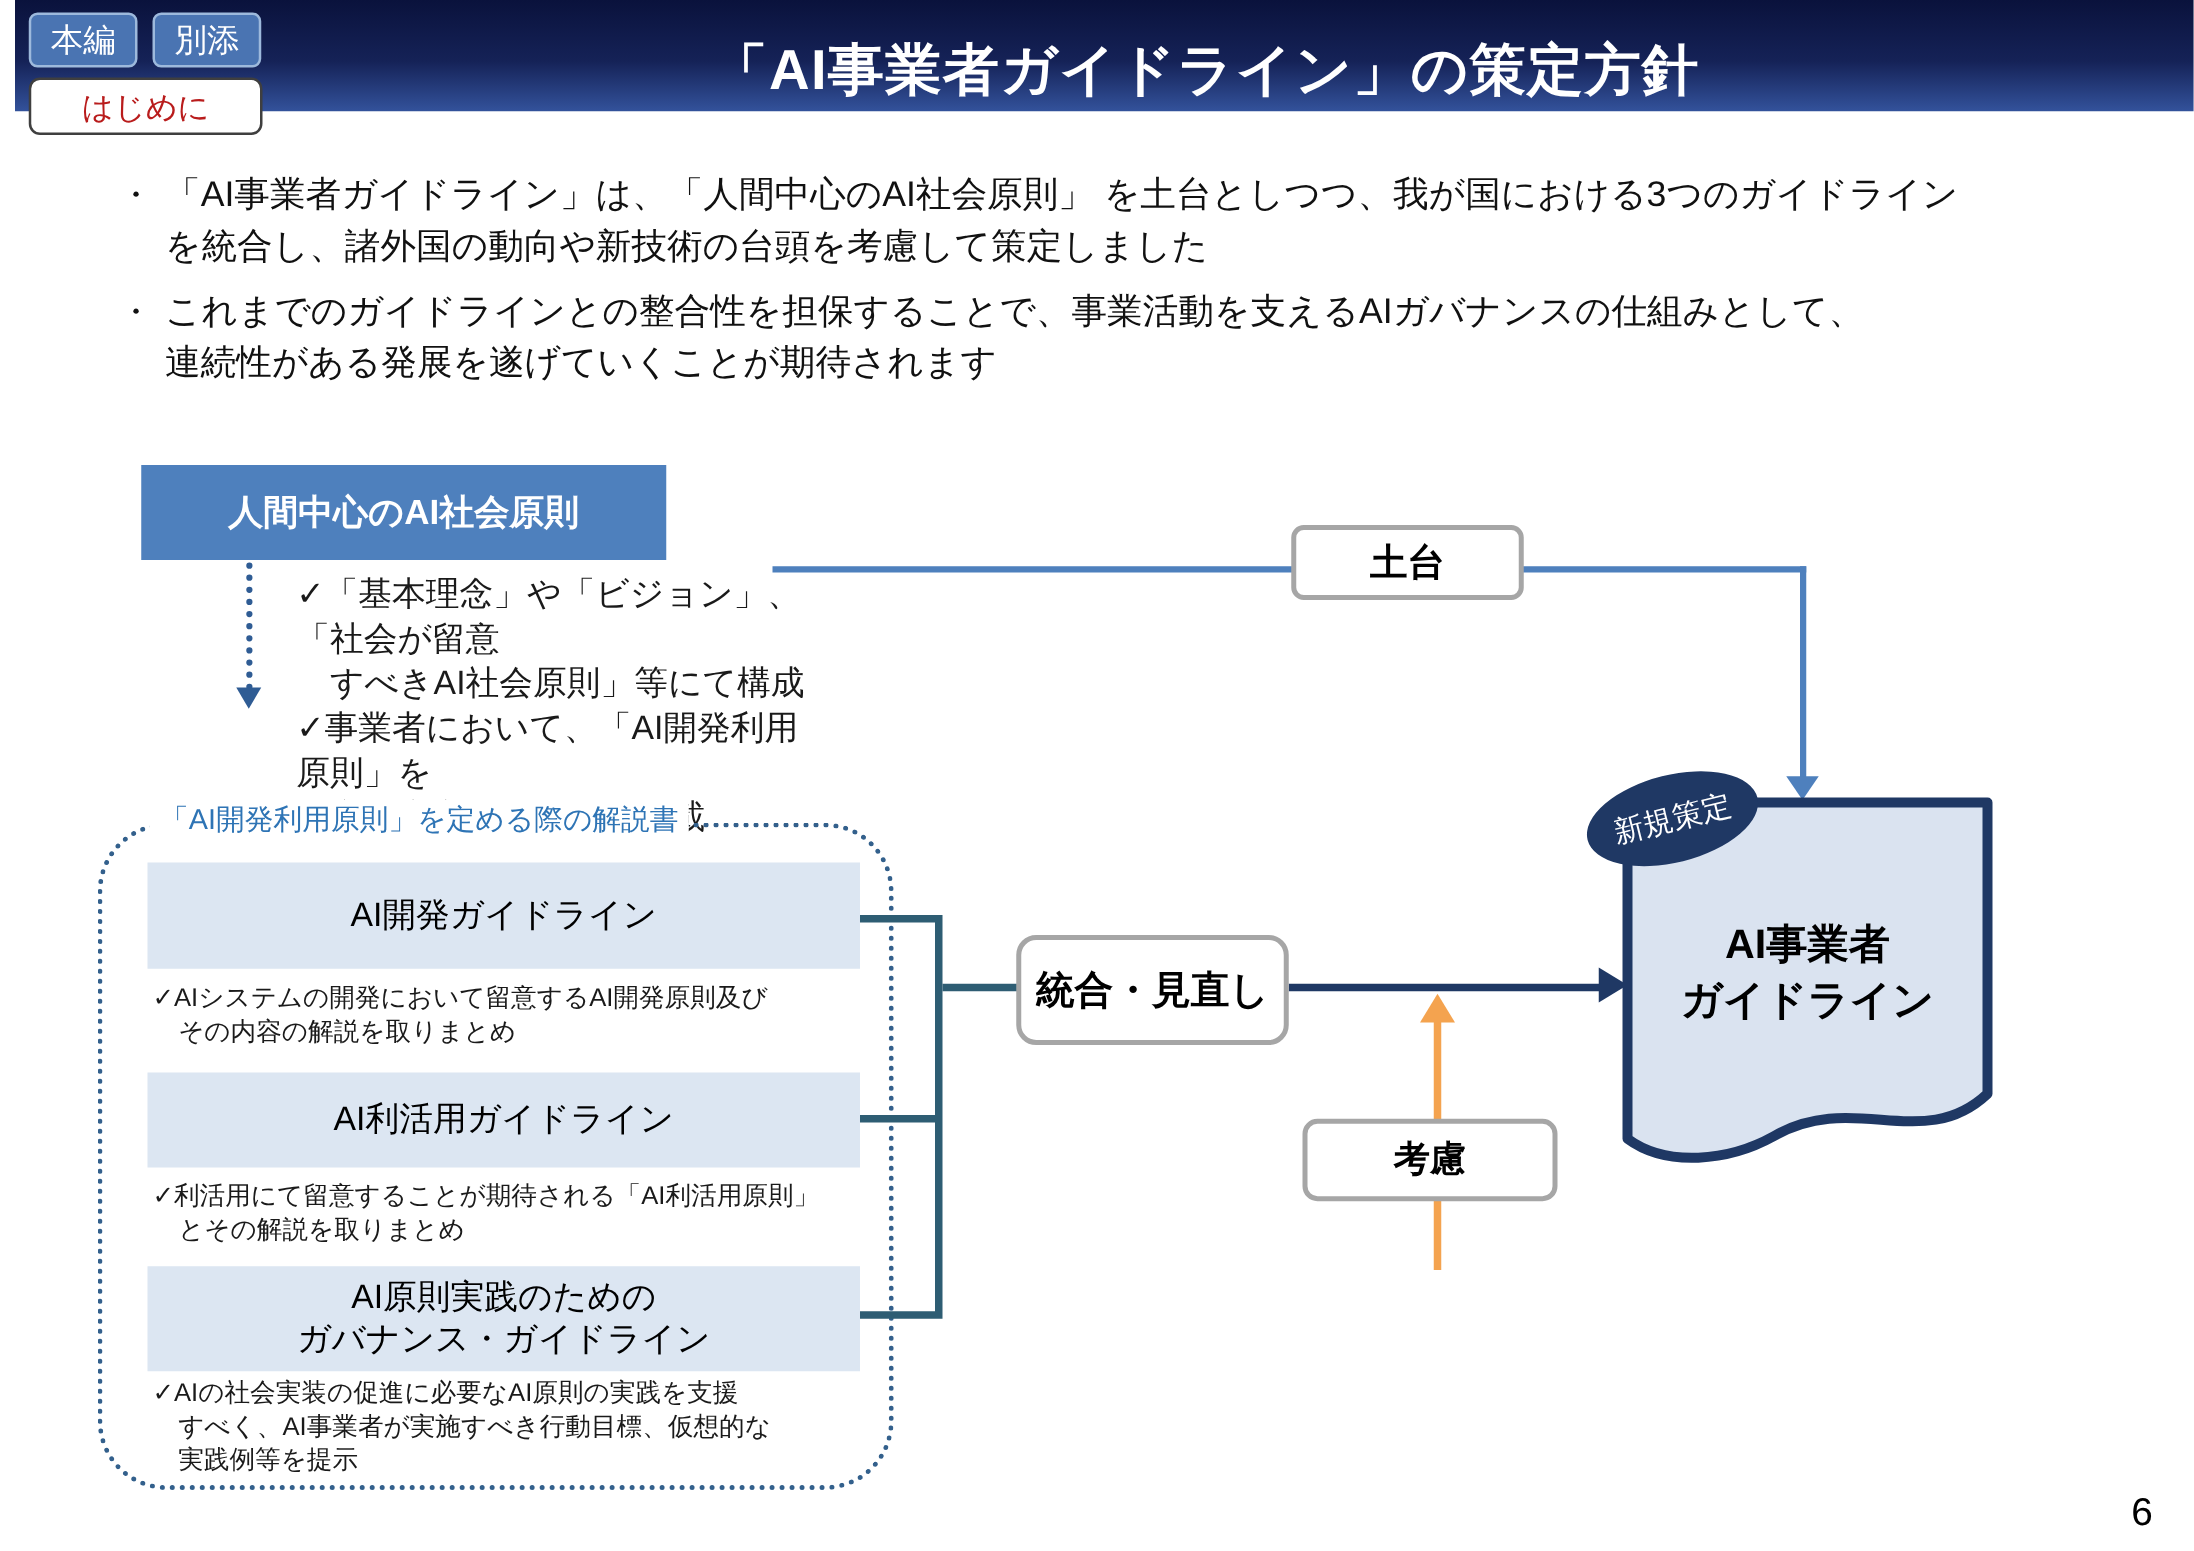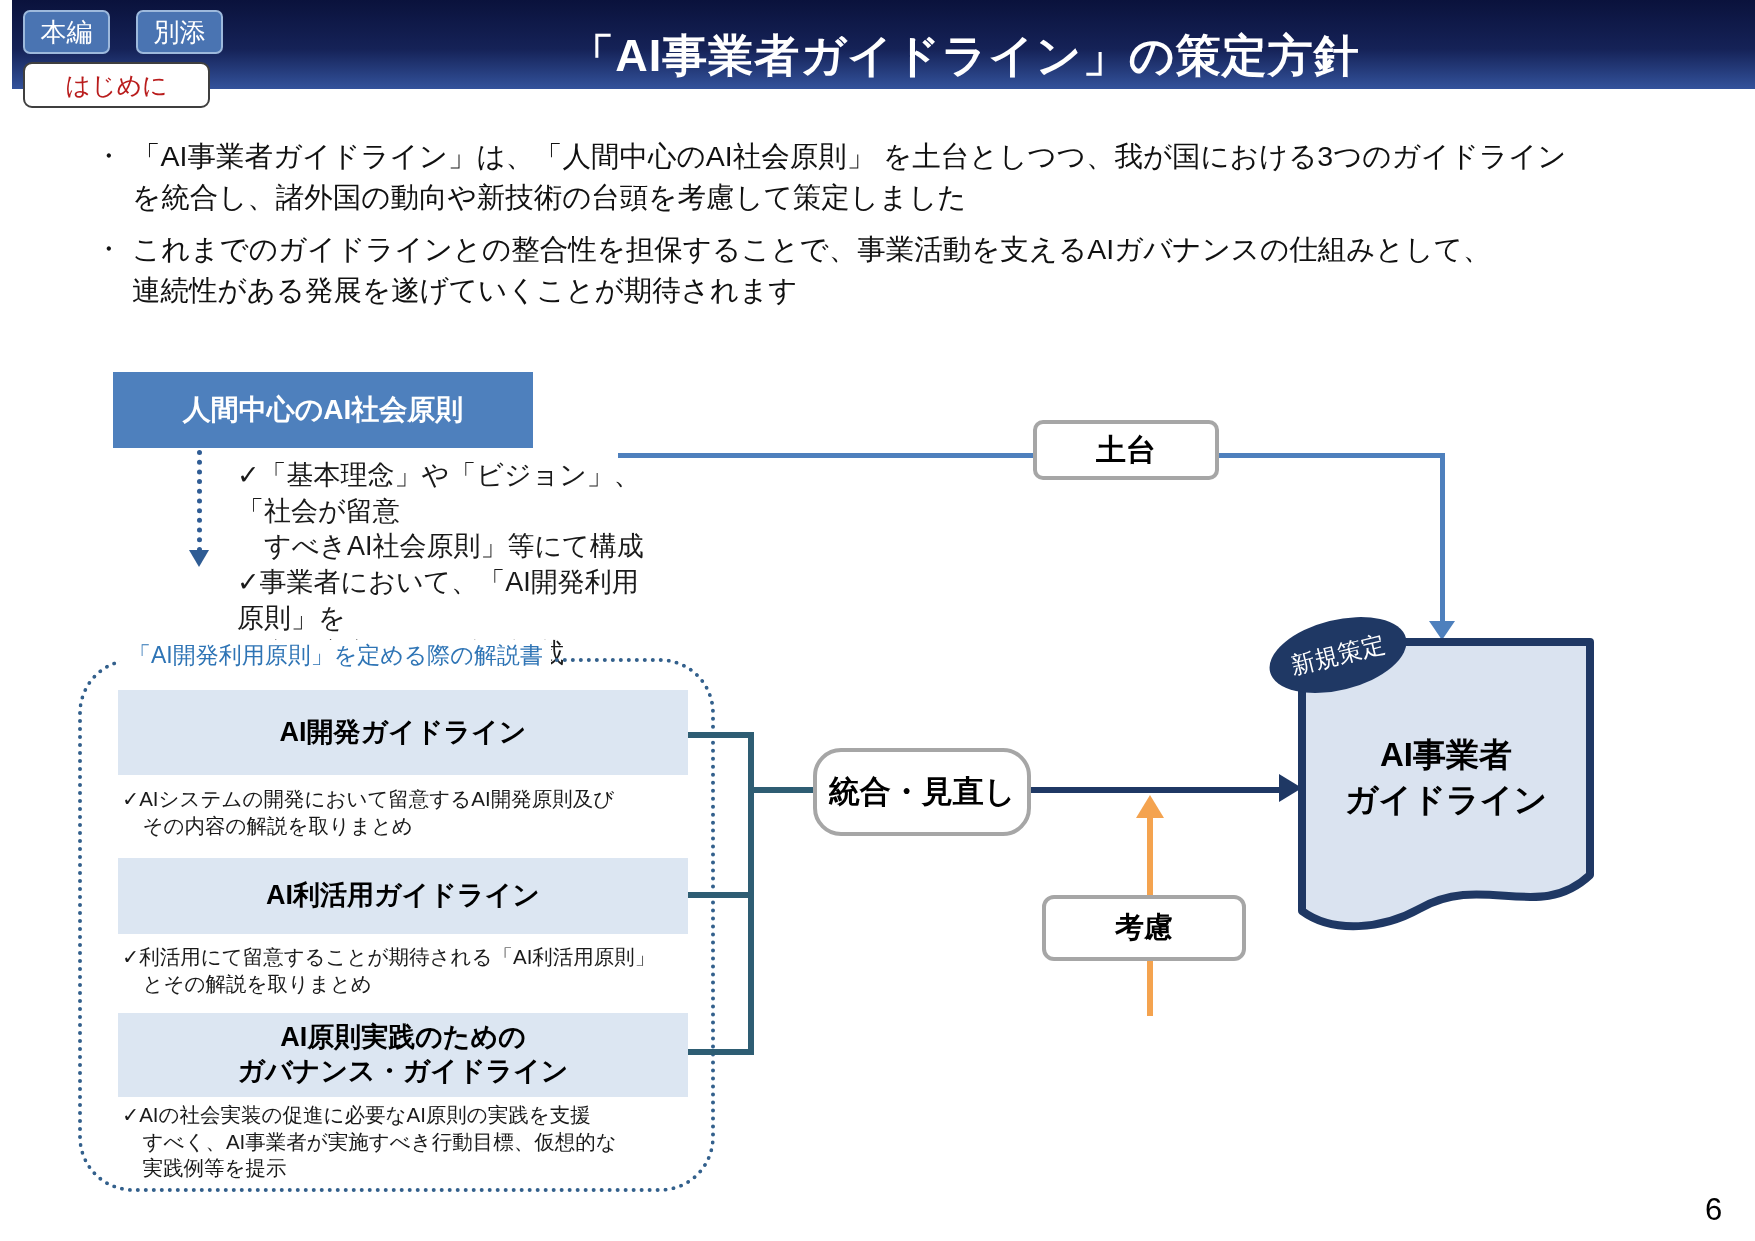--- a/index.html
+++ b/index.html
@@ -8,21 +8,21 @@
   #slide{position:relative;width:1755px;height:1241px;background:#ffffff;overflow:hidden;}
 
   
   .header{position:absolute;left:12px;top:0;width:1755px;height:89px;
     background:linear-gradient(180deg,#0a123c 0%,#152257 55%,#33529b 100%);}
   .title{position:absolute;left:0;right:0;top:26px;text-align:center;padding-left:150px;
     color:#ffffff;font-size:45px;font-weight:bold;letter-spacing:1px;white-space:nowrap;}
   .tab{position:absolute;display:flex;align-items:center;justify-content:center;
     background:#4a74b2;border:2px solid #9db9dc;border-radius:7px;color:#fff;font-size:26px;}
   .tab-honpen{left:23px;top:10px;width:87px;height:44px;}
-  .tab-beten{left:136px;top:10px;width:87px;height:44px;}
+  .tab-beten{left:122px;top:10px;width:87px;height:44px;}
   .subtab{position:absolute;left:23px;top:62px;width:187px;height:46px;display:flex;align-items:center;justify-content:center;
     background:#ffffff;border:2px solid #3f3f3f;border-radius:9px;color:#b91c1c;font-size:25px;z-index:3;}
 
   
   .bullets{position:absolute;left:95px;top:136px;width:1560px;}
   .bullet-item{display:flex;margin-bottom:10px;color:#111111;}
   .bullet-marker{font-size:27px;line-height:1.5;margin-right:10px;flex:0 0 auto;}
   .bullet-text{font-size:28.5px;line-height:1.45;white-space:pre-line;}
 
   
@@ -48,39 +48,39 @@
   .drop-arrowhead{position:absolute;left:189px;top:550px;width:0;height:0;
     border-left:10px solid transparent;border-right:10px solid transparent;border-top:17px solid #2f5c94;}
 
   
   .container-dotted{position:absolute;left:78px;top:658px;width:637px;height:534px;
     border:4px dotted #33608c;border-radius:55px;}
   .container-label{position:absolute;left:120px;top:640px;background:#ffffff;padding:0 8px;
     color:#2e74b5;font-size:23px;z-index:2;white-space:nowrap;}
 
   .gbox{position:absolute;left:118px;width:570px;background:#dce6f2;display:flex;align-items:center;
-    justify-content:center;text-align:center;font-weight:bold;color:#000;font-size:27px;line-height:1.25;}
+    justify-content:center;text-align:center;font-weight:normal;color:#000;font-size:27px;line-height:1.25;}
   .gbox1{top:690px;height:85px;}
   .gbox2{top:858px;height:76px;}
   .gbox3{top:1013px;height:84px;}
   .gnote{position:absolute;left:122px;width:585px;font-size:20.5px;line-height:1.3;color:#1a1a1a;}
   .gnote1{top:786px;}
   .gnote2{top:944px;}
   .gnote3{top:1102px;}
 
   
   .bracket{background:#2e5d73;}
   .br-h1{left:688px;top:732px;width:60px;height:6px;}
   .br-h2{left:688px;top:892px;width:60px;height:6px;}
   .br-h3{left:688px;top:1049px;width:60px;height:6px;}
   .br-v{left:748px;top:732px;width:6px;height:323px;}
   .br-out{left:754px;top:787px;width:60px;height:6px;}
 
   
-  .integrate-pill{left:813px;top:748px;width:218px;height:88px;border-radius:28px;font-size:31px;}
+  .integrate-pill{left:813px;top:748px;width:218px;height:88px;border-radius:16px;font-size:31px;}
   .navy-line{left:1031px;top:787px;width:252px;height:6px;background:#1f3864;}
   .navy-arrowhead{position:absolute;left:1279px;top:774px;width:0;height:0;
     border-top:14px solid transparent;border-bottom:14px solid transparent;border-left:23px solid #1f3864;}
 
   
   .orange-line{left:1147px;top:816px;width:6px;height:200px;background:#f4a34f;}
   .orange-arrowhead{position:absolute;left:1136px;top:795px;width:0;height:0;
     border-left:14px solid transparent;border-right:14px solid transparent;border-bottom:23px solid #f4a34f;}
   .consider-pill{left:1042px;top:895px;width:204px;height:66px;border-radius:12px;font-size:29px;}
   .orange-box{position:absolute;left:973px;top:1015px;width:345px;height:96px;background:#ed7d31;

